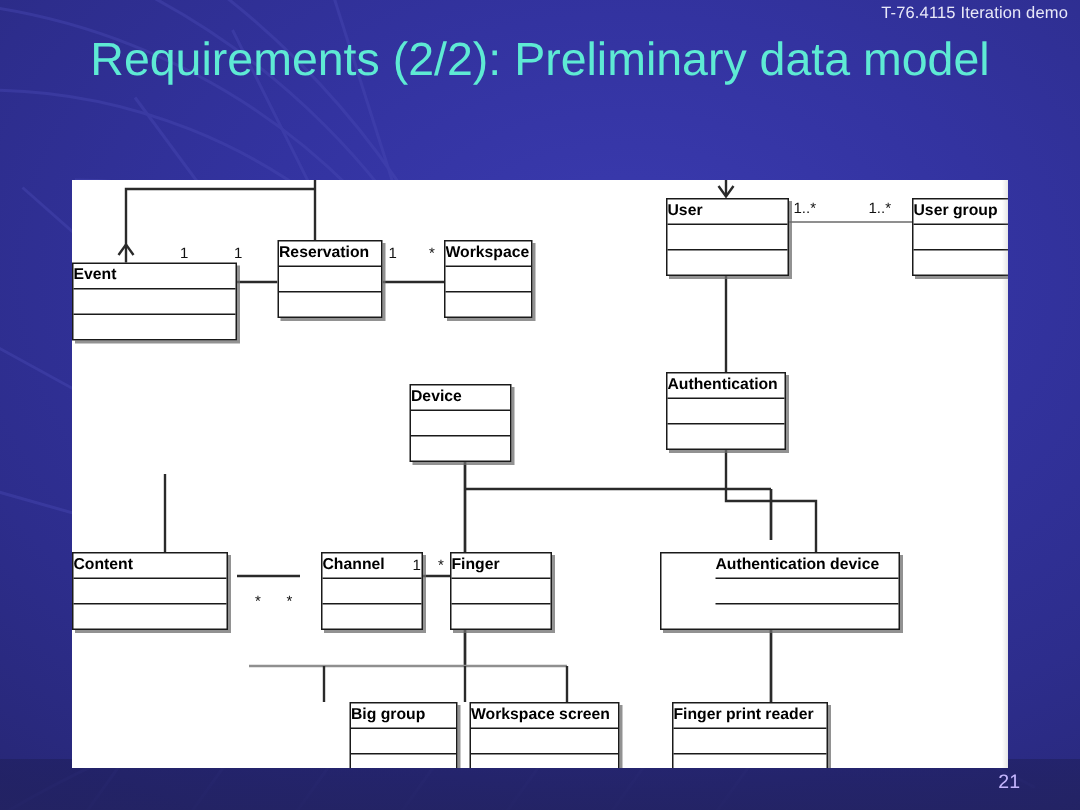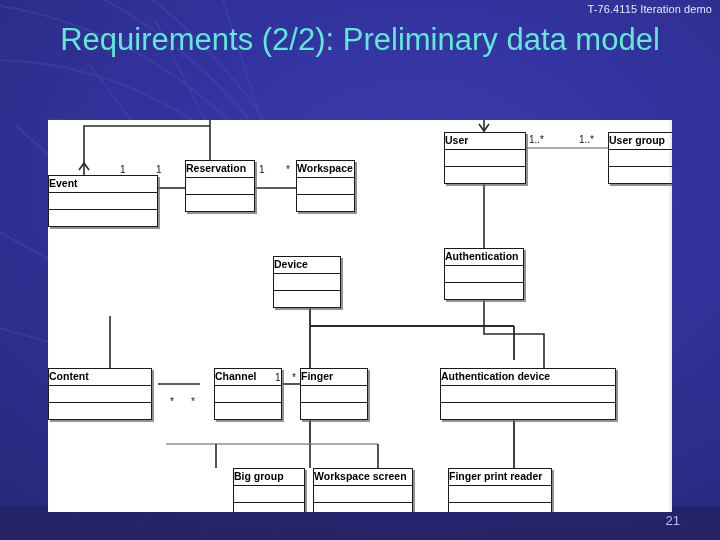--- a/index.html
+++ b/index.html
@@ -265,21 +265,21 @@
       <div class="attrs"></div>
       <div class="ops"></div>
     </div>
 
     <div class="uml" style="left:252px; top:248px; width:68px;">
       <div class="name">Finger</div>
       <div class="attrs"></div>
       <div class="ops"></div>
     </div>
 
-    <div class="uml" style="left:392px; top:248px; width:176px;">
+    <div class="uml" style="left:392px; top:248px; width:160px;padding-left:36px;">
       <div class="name">Authentication device</div>
       <div class="attrs"></div>
       <div class="ops"></div>
     </div>
 
 
     <div class="uml" style="left:185px; top:348px; width:72px;">
       <div class="name">Big group</div>
       <div class="attrs"></div>
       <div class="ops"></div>

